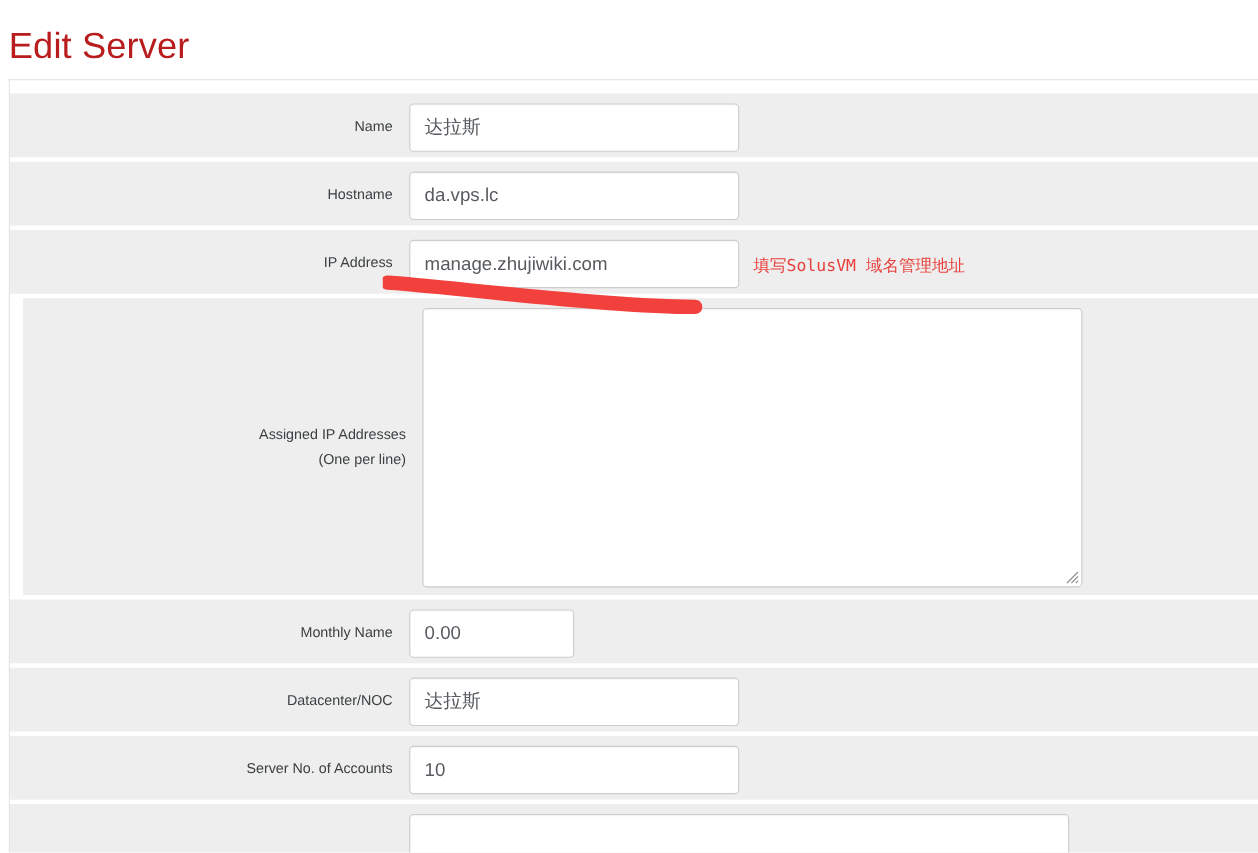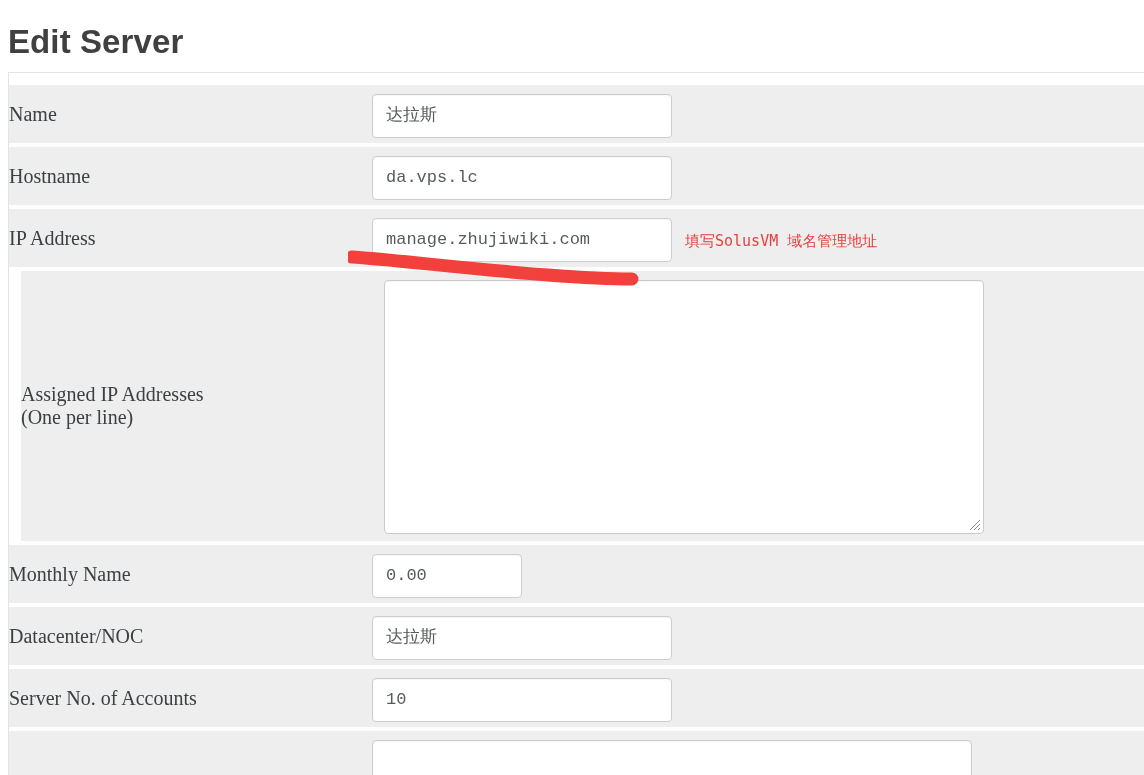--- a/index.html
+++ b/index.html
@@ -16,22 +16,22 @@
     position: relative;
   }
 
   
   .page-title {
     position: absolute;
     left: 8px;
     top: 22px;
     font-size: 33px;
     line-height: 40px;
-    font-weight: 700;
-    color: #404040;
+    font-weight: 400;
+    color: #b91c1c;
     letter-spacing: 0.1px;
     white-space: nowrap;
   }
 
   
   .form-panel {
     position: absolute;
     left: 8px;
     top: 72px;
     width: 1136px;
@@ -50,38 +50,37 @@
     left: 0;
     right: 0;
     display: block;
     background: #eeeeee;
   }
 
   .row-label {
     position: absolute;
     left: 0;
     width: 348px;
-    font-size: 20px;
+    text-align: right;
+    font-size: 13px;
     line-height: 23px;
     color: #3c4043;
     white-space: nowrap;
-    font-family: Liberation Serif, serif;
   }
   .row-label.multiline {
     white-space: normal;
   }
 
   .field-shell {
     position: absolute;
     box-sizing: border-box;
     background: #ffffff;
     border: 1px solid #cdcdcd;
     border-radius: 4px;
     box-shadow: inset 0 1px 1px rgba(0,0,0,0.045);
-    font-family: Liberation Mono, monospace;
   }
   .field-shell .field-text {
     position: absolute;
     left: 13px;
     top: 50%;
     transform: translateY(-50%);
     font-size: 17px;
     line-height: 22px;
     color: #575b5f;
     white-space: nowrap;

